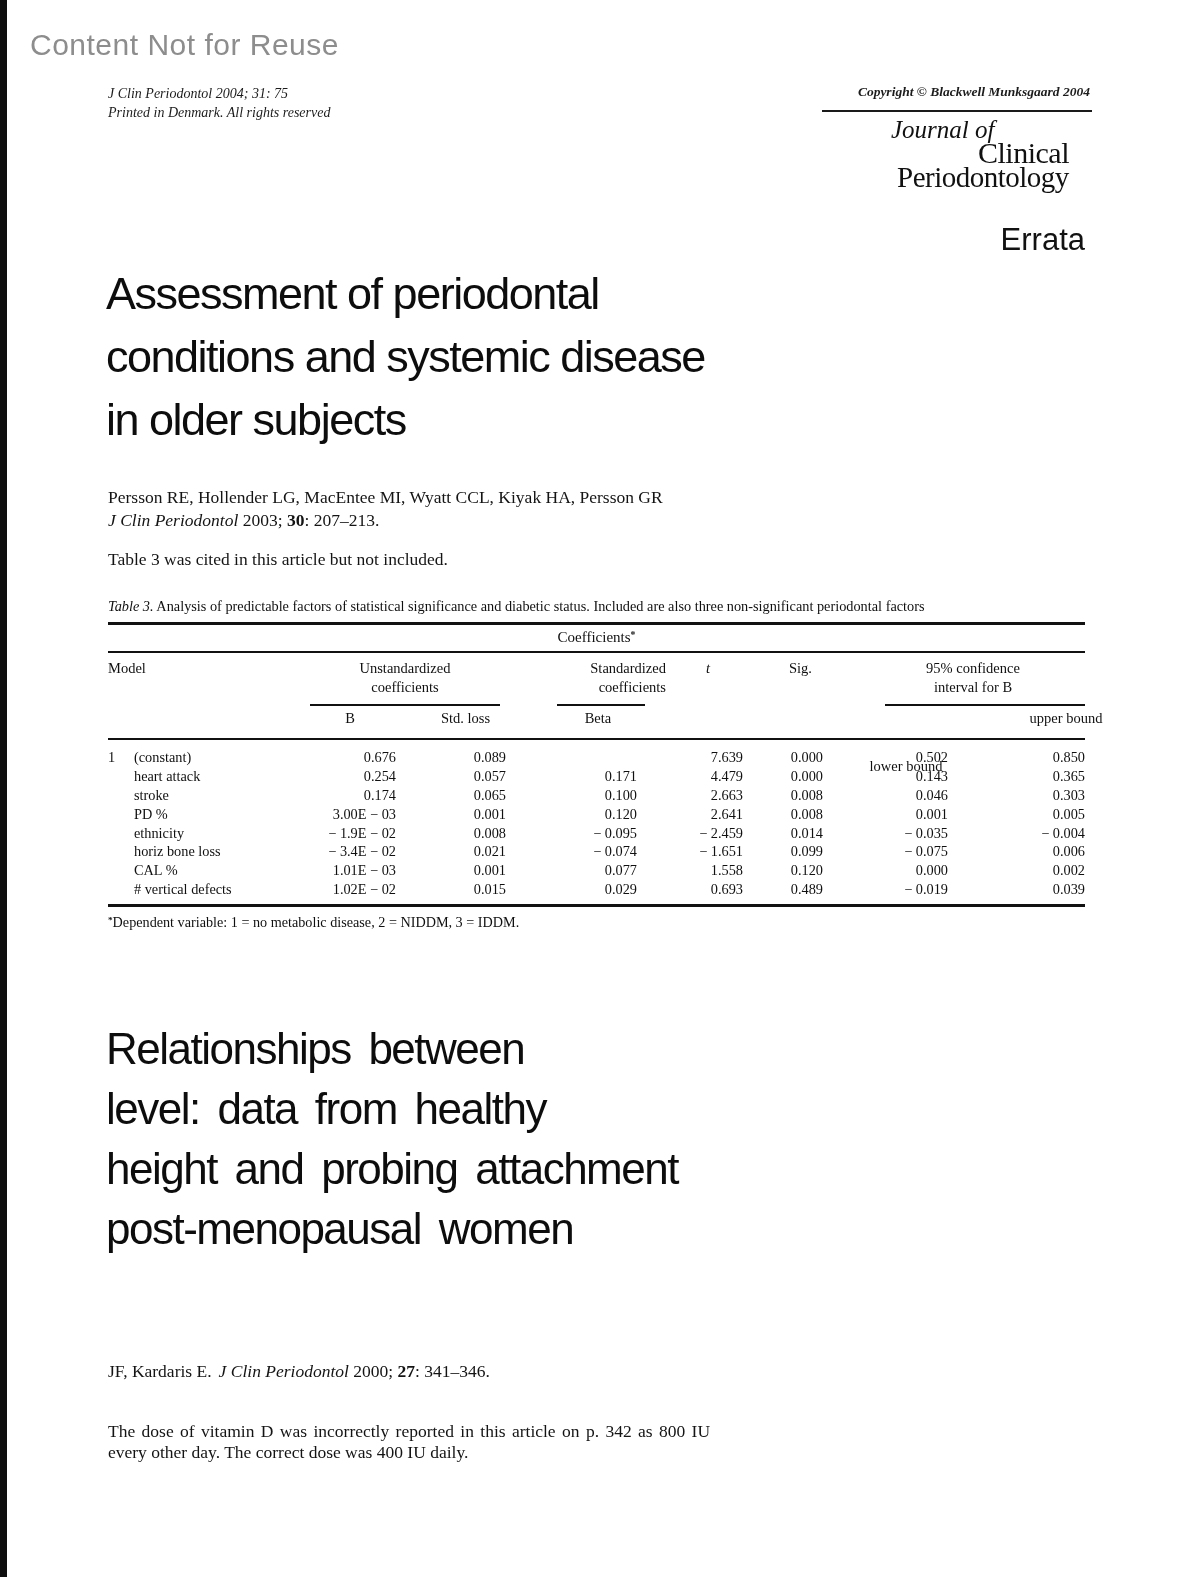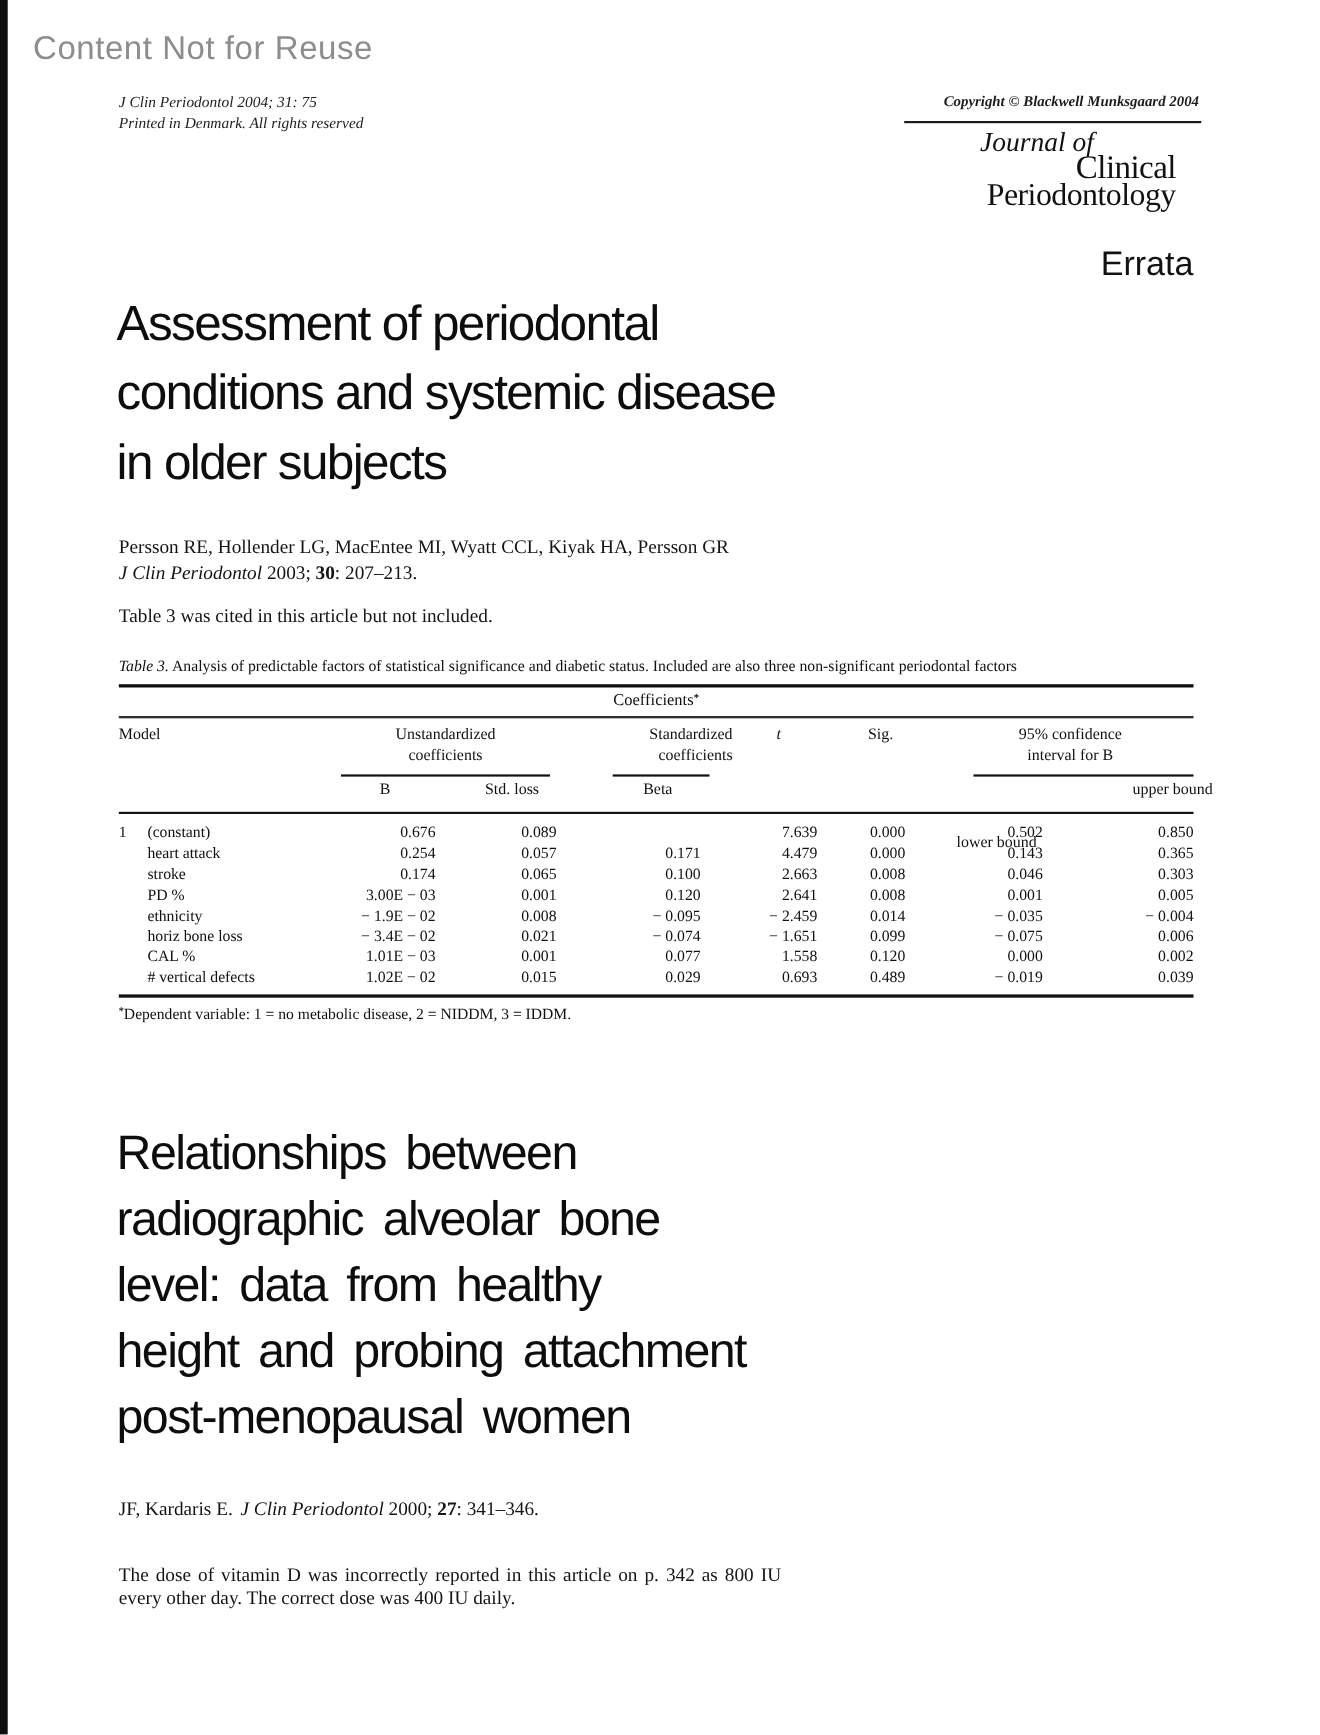--- a/index.html
+++ b/index.html
@@ -227,21 +227,20 @@
           <div class="tcell num">− 0.019</div>
           <div class="tcell num">0.039</div>
         </div>
       </div>
     <div class="abs ruleD"></div>
     <div class="abs footnote"><sup class="b">*</sup><span>Dependent variable: 1 = no metabolic disease, 2 = NIDDM, 3 = IDDM.</span></div>
   </div>
 
   <div class="title title2">
     <div>Relationships between</div>
-    <div>radiographic alveolar bone</div>
     <div>level: data from healthy</div>
     <div>height and probing attachment</div>
     <div>post-menopausal women</div>
   </div>
 
   <div class="serif-block authors2">
     <div><span>JF, Kardaris E.</span><span class="i refgap">J Clin Periodontol</span> <span>2000;</span> <span class="b">27</span><span>: 341–346.</span></div>
   </div>
 
   <div class="serif-block para2">

